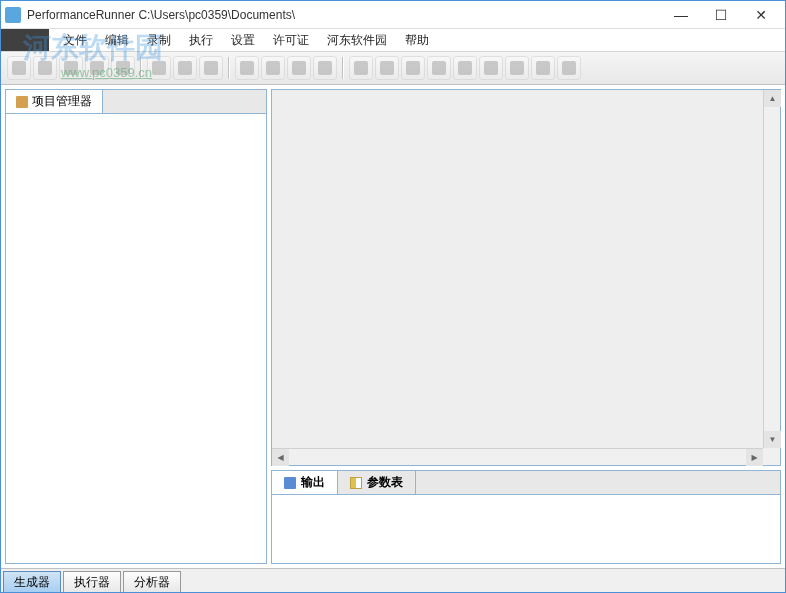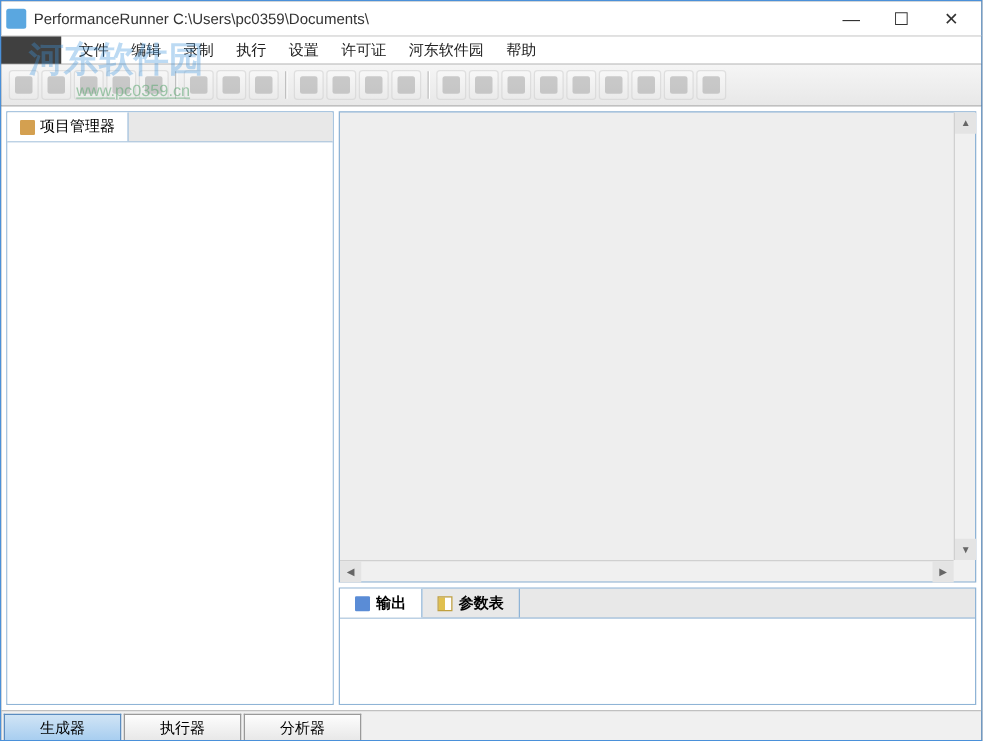--- a/index.html
+++ b/index.html
@@ -45,21 +45,21 @@
     .bottom-panel { height: 94px; border: 1px solid #8fb4d6; display: flex; flex-direction: column; font-weight: bold; }
     .bottom-tabs { height: 24px; display: flex; background: #e8e8e8; border-bottom: 1px solid #8fb4d6; }
     .bottom-tab { padding: 0 12px; display: flex; align-items: center; gap: 5px; border-right: 1px solid #8fb4d6; font-size: 12px; cursor: pointer; }
     .bottom-tab.active { background: #fff; }
     .bt-icon { width: 12px; height: 12px; }
     .bt-icon.out { background: #5a8cd6; border-radius: 1px; }
     .bt-icon.param { background: linear-gradient(90deg,#e0c050 50%,#fff 50%); border: 1px solid #c0a040; }
     .bottom-body { flex: 1; background: #fff; }
     
     .statusbar { height: 24px; background: #f0f0f0; border-top: 1px solid #c0c0c0; display: flex; align-items: stretch; }
-    .status-tab { padding: 0 28px; display: flex; align-items: center; border: 1px solid #999; border-bottom: none; margin-top: 2px; margin-left: 2px; font-size: 12px; cursor: pointer; background: linear-gradient(#fdfdfd,#e8e8e8); }
+    .status-tab { padding: 0 10px; display: flex; align-items: center; border: 1px solid #999; border-bottom: none; margin-top: 2px; margin-left: 2px; font-size: 12px; cursor: pointer; background: linear-gradient(#fdfdfd,#e8e8e8); }
     .status-tab.active { background: linear-gradient(#d0e4f5,#a8cef0); border-color: #5a8cc0; }
   </style>
 </head>
 <body>
 
 <div class="window">
 
   <div class="titlebar">
     <div class="titlebar-icon"></div>
     <div class="titlebar-text">PerformanceRunner  C:\Users\pc0359\Documents\</div>

